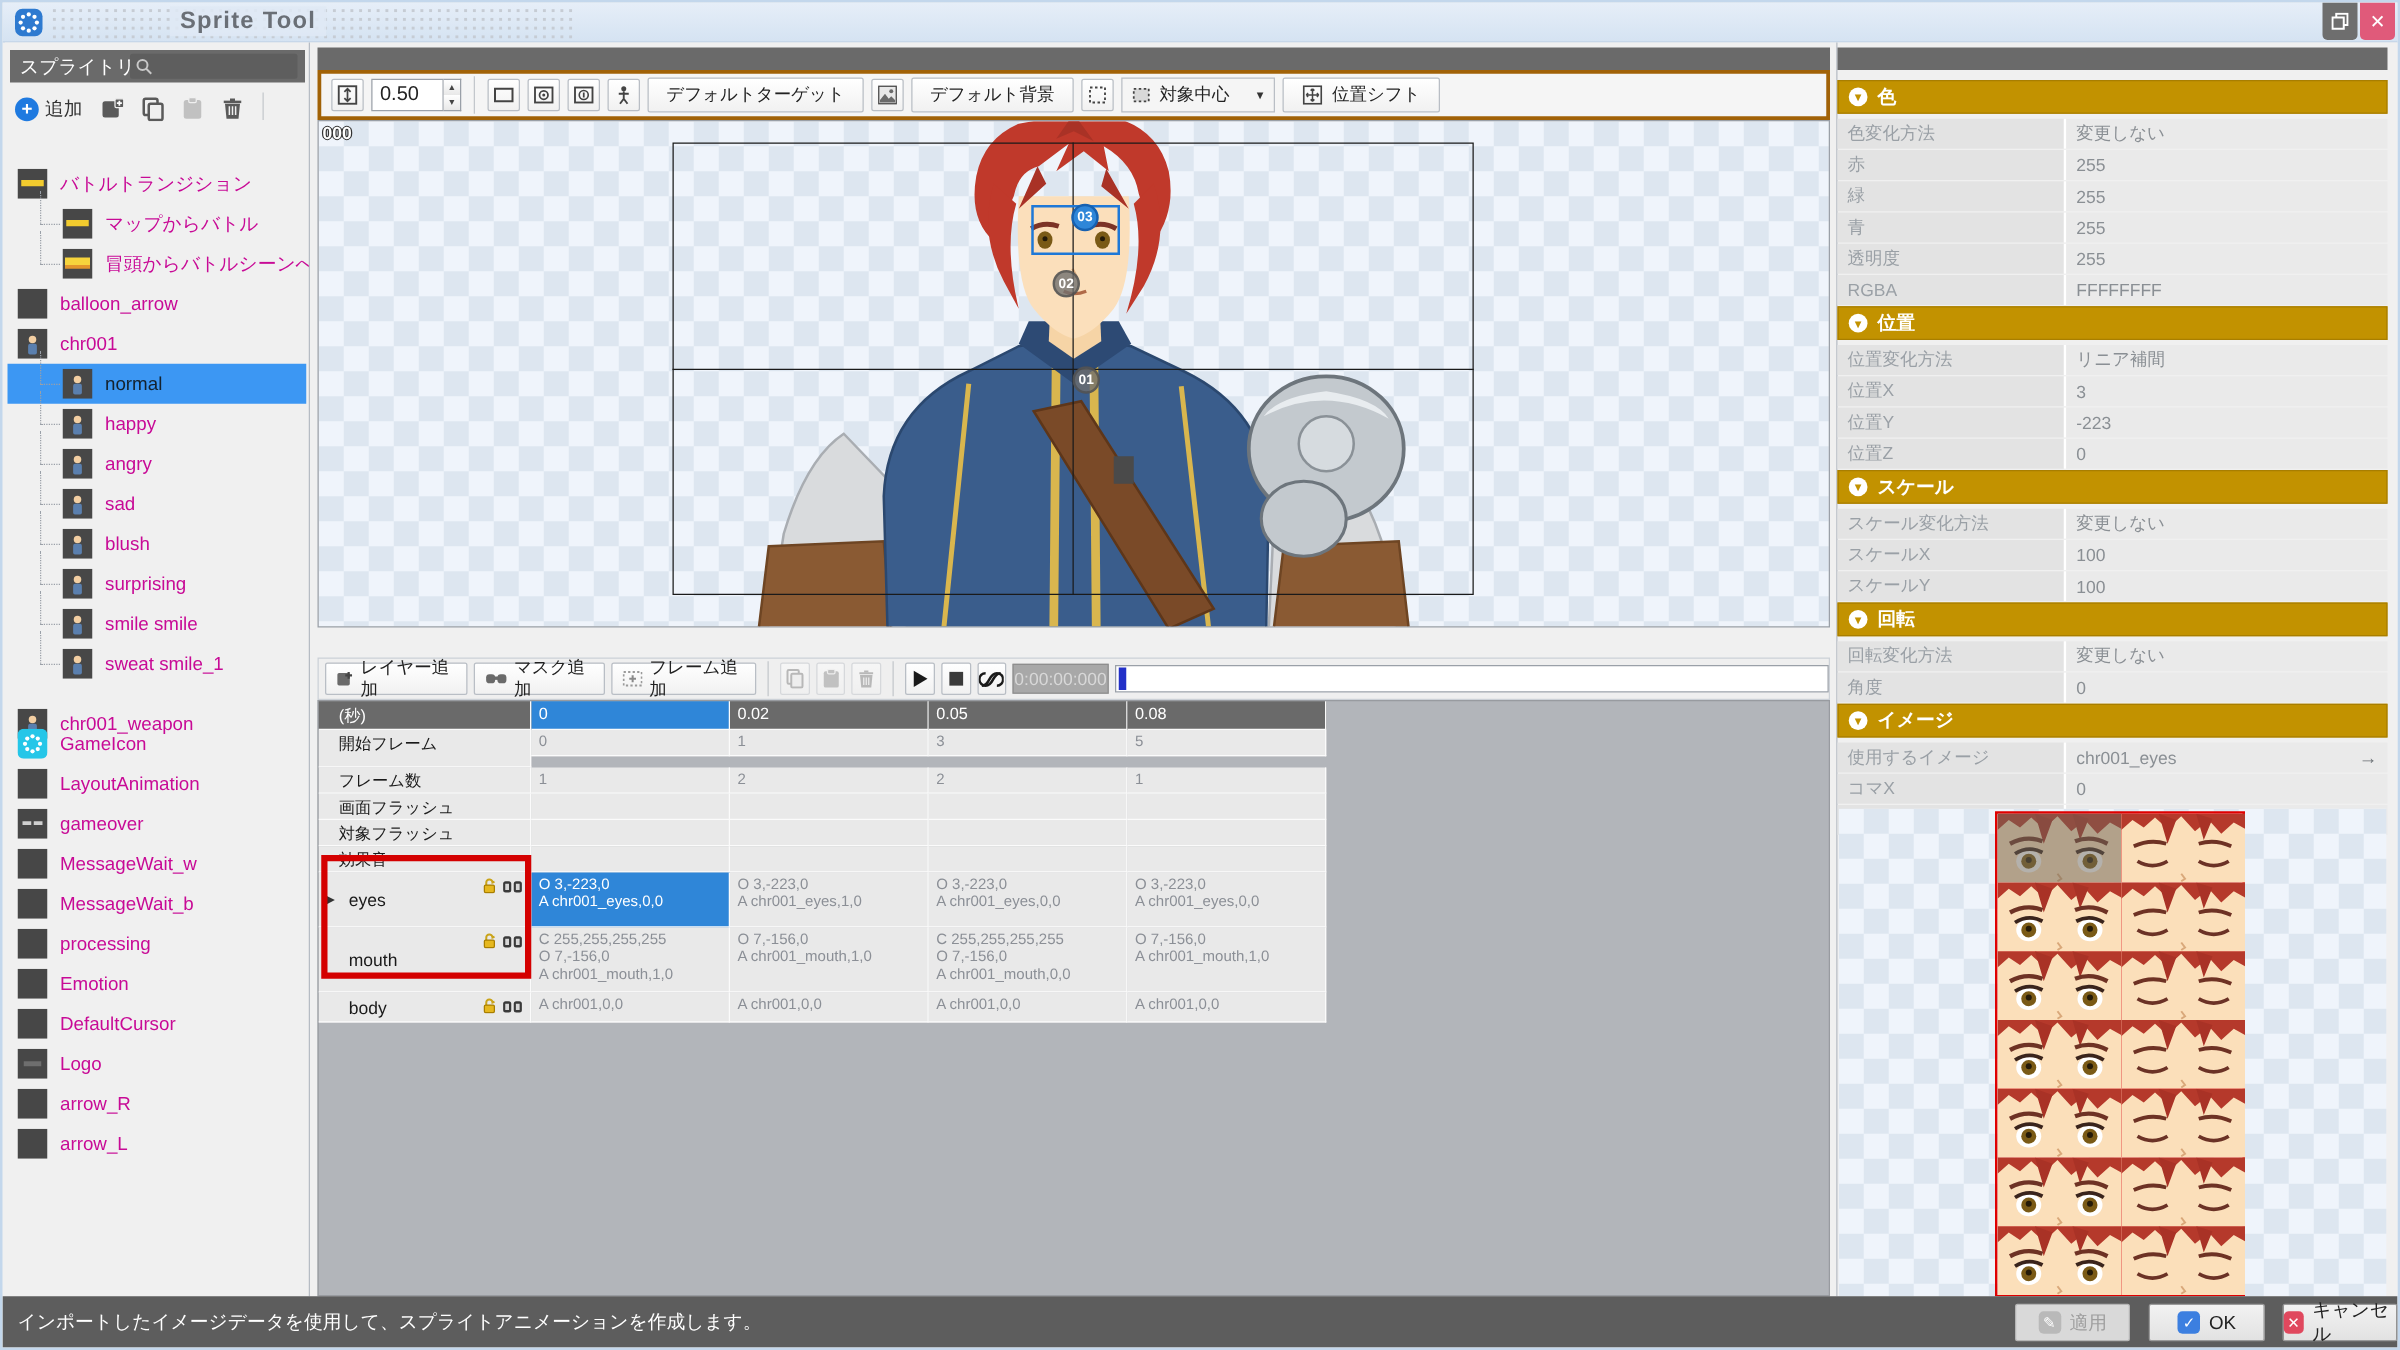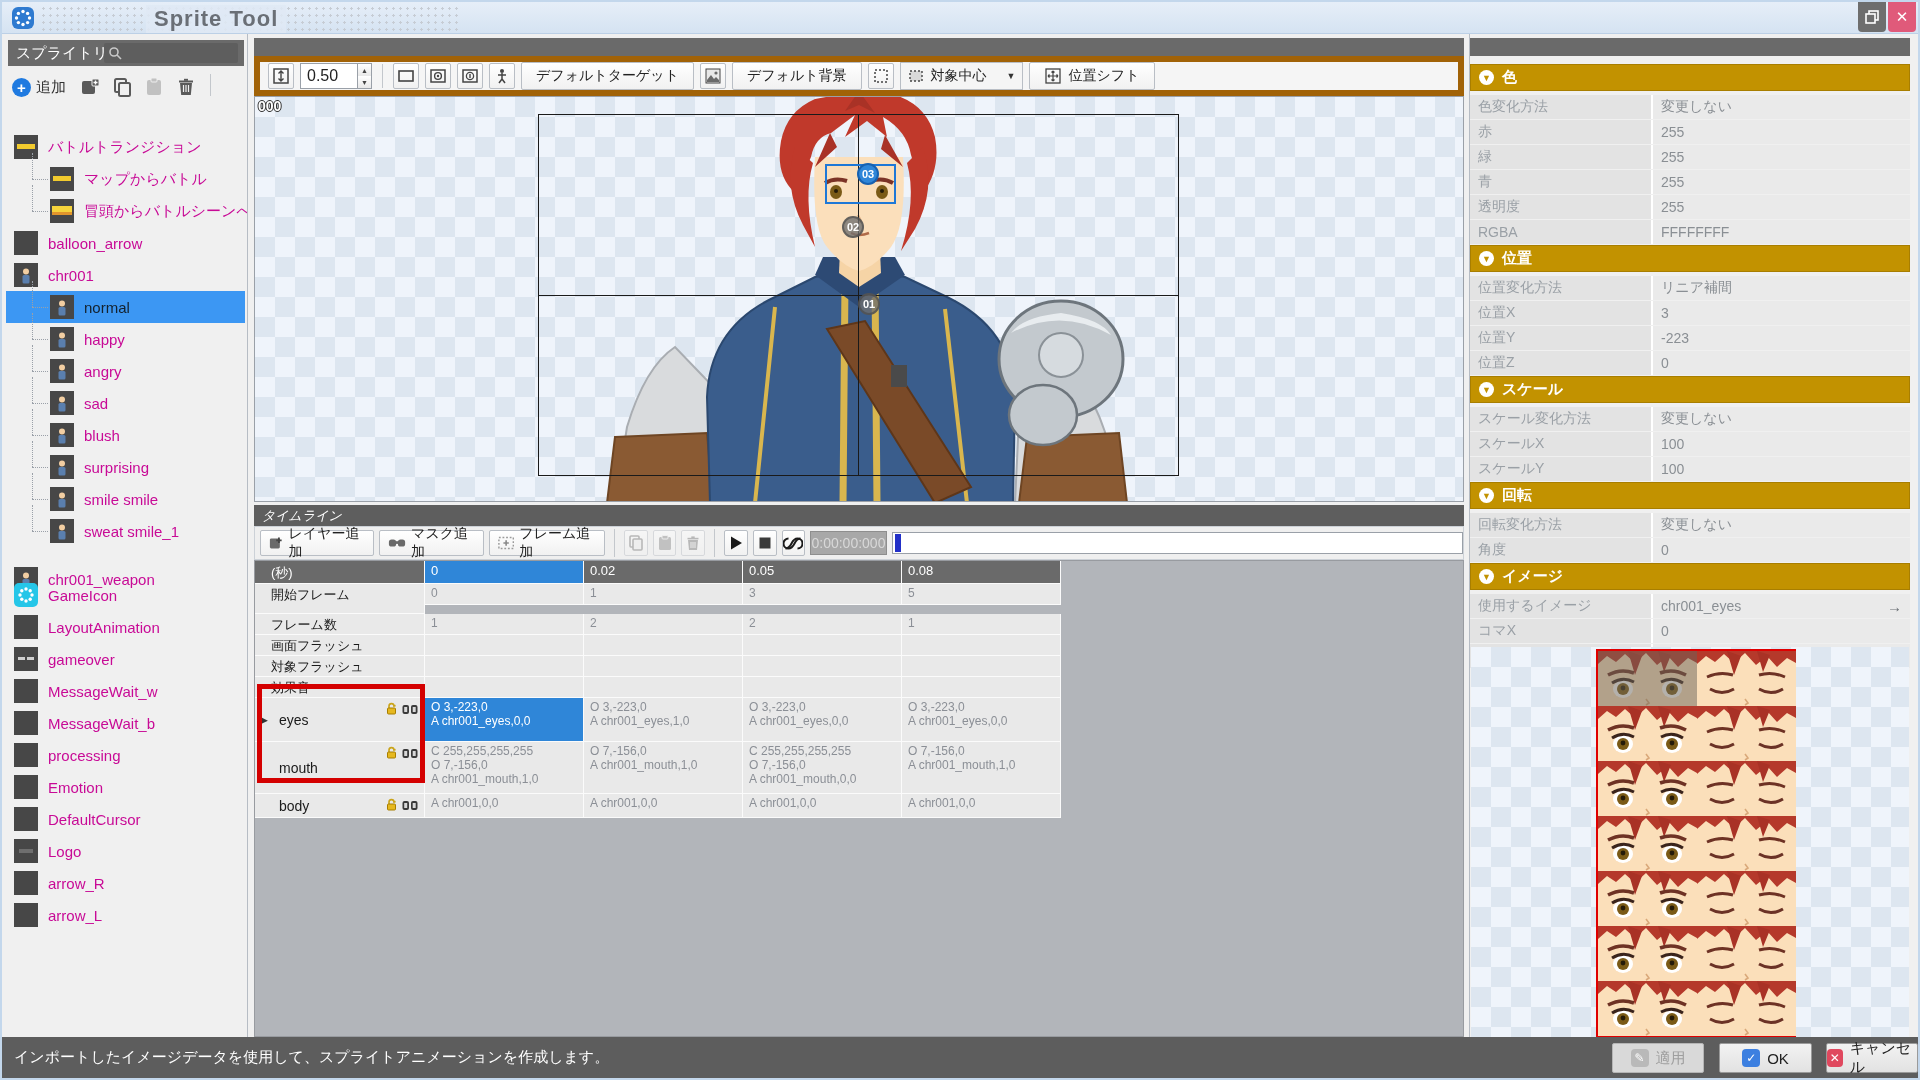--- a/index.html
+++ b/index.html
@@ -10,21 +10,21 @@
     border:2px solid #c3d7ec;
     font-family:"Liberation Sans","DejaVu Sans",sans-serif;
     overflow:hidden;
   }
   
   .titlebar{position:absolute;left:0;top:0;width:100%;height:32px;background:linear-gradient(#e6eef8,#d5e3f2);border-bottom:1px solid #bcd0e6;}
   .app-icon{position:absolute;left:10px;top:5px;width:22px;height:22px;border-radius:6px;background:#2e7ad0;}
   .app-icon svg{position:absolute;inset:0;}
   .title-dots{position:absolute;left:38px;top:3px;width:420px;height:26px;
     background-image:radial-gradient(#c6ccd4 1.3px, transparent 1.4px);background-size:7px 7px;}
-  .title-text{position:absolute;left:144px;top:3px;font-size:22px;font-weight:bold;color:#6a6f76;letter-spacing:1px;background:rgba(223,233,245,.85);padding:1px 8px;}
+  .title-text{position:absolute;left:134px;top:3px;font-size:19px;font-weight:bold;color:#6a6f76;letter-spacing:1px;background:rgba(223,233,245,.85);padding:1px 8px;}
   .winbtn{position:absolute;top:0;width:28px;height:30px;display:flex;align-items:center;justify-content:center;border-radius:0 0 4px 4px;}
   .winbtn.restore{right:32px;background:#6e6e6e;}
   .winbtn.close{right:2px;background:#e05a7a;color:#fff;font-weight:bold;font-size:15px;}
   
   .darkbar{background:#6a6a6a;}
   .panel{position:absolute;background:#f0f0f0;}
   .tbtn{background:linear-gradient(#ffffff,#f1f1f1);border:1px solid #b9bec5;border-radius:2px;display:flex;align-items:center;justify-content:center;gap:5px;font-size:14px;color:#222;cursor:default;}
   .tbtn.disabled{opacity:.45;}
   .sep{width:1px;background:#c3c7cc;align-self:stretch;margin:2px 4px;}
   
@@ -41,21 +41,21 @@
   .tree-row .ticon{width:24px;height:24px;flex:0 0 24px;}
   .tree-row .tlabel{margin-left:10px;font-size:15px;color:#c80a96;white-space:nowrap;}
   .tree-row.selected .tlabel{color:#14222e;}
   .tree-row.d0 .ticon{margin-left:8px;}
   .tree-row.d1 .ticon{margin-left:44px;}
   .tree-row.d1::before{content:"";position:absolute;left:26px;top:-10px;height:26px;border-left:1px dotted #9aa0a8;}
   .tree-row.d1::after{content:"";position:absolute;left:26px;top:16px;width:16px;border-top:1px dotted #9aa0a8;}
   
   #main{left:246px;top:32px;width:1221px;height:1003px;}
   .main-strip{position:absolute;left:6px;top:4px;width:1210px;height:18px;}
-  #canvas-toolbar{position:absolute;left:6px;top:22px;width:1210px;height:40px;background:#f5f5f5;border:6px solid #a16207;display:flex;align-items:center;padding-left:8px;gap:6px;}
+  #canvas-toolbar{position:absolute;left:6px;top:22px;width:1210px;height:40px;background:#f5f5f5;border:3px solid #a16207;display:flex;align-items:center;padding-left:8px;gap:6px;}
   .num-input{width:58px;height:26px;background:#fff;border:1px solid #9aa0a8;font-size:16px;color:#222;display:flex;align-items:center;padding-left:6px;}
   .spinner{width:14px;height:26px;border:1px solid #9aa0a8;border-left:none;display:flex;flex-direction:column;}
   .spinner span{flex:1;display:flex;align-items:center;justify-content:center;font-size:7px;color:#444;background:linear-gradient(#fff,#e8e8e8);}
   .icon24{width:26px;height:26px;}
   .wide-btn{height:28px;padding:0 14px;}
   .combo{height:28px;padding:0 6px;display:flex;align-items:center;gap:6px;background:#f5f5f5;border:1px solid #b9bec5;font-size:14px;color:#222;}
   .caret{font-size:9px;color:#333;margin-left:14px;}
   
   #canvas{position:absolute;left:6px;top:62px;width:1210px;height:406px;border:1px solid #9aa0a8;
     background-image:conic-gradient(#dde6f0 25%,#eff4fb 25% 50%,#dde6f0 50% 75%,#eff4fb 75%);
@@ -509,23 +509,20 @@
           <span>01</span>
         </div>
       <div class="gizmo gray" style="left:587px;top:119px">
           <span>02</span>
         </div>
       <div class="gizmo blue" style="left:602px;top:66px">
           <span>03</span>
         </div>
     </div>
 
-    <div id="tl-titlebar">
-        <span>タイムライン</span>
-      </div>
     <div id="tl-toolbar">
       <div class="tbtn" style="height:26px;padding:0 8px">
         <svg width="16" height="16" viewBox="0 0 16 16">
             <rect x="1" y="3" width="11" height="11" rx="1.5" fill="#6a6a6a"></rect>
             <path d="M11 2v6M8 5h6" stroke="#444" stroke-width="2"></path>
           </svg>
         <span>レイヤー追加</span>
       </div>
       <div class="tbtn" style="height:26px;padding:0 8px">
         <svg width="20" height="14" viewBox="0 0 20 14">

